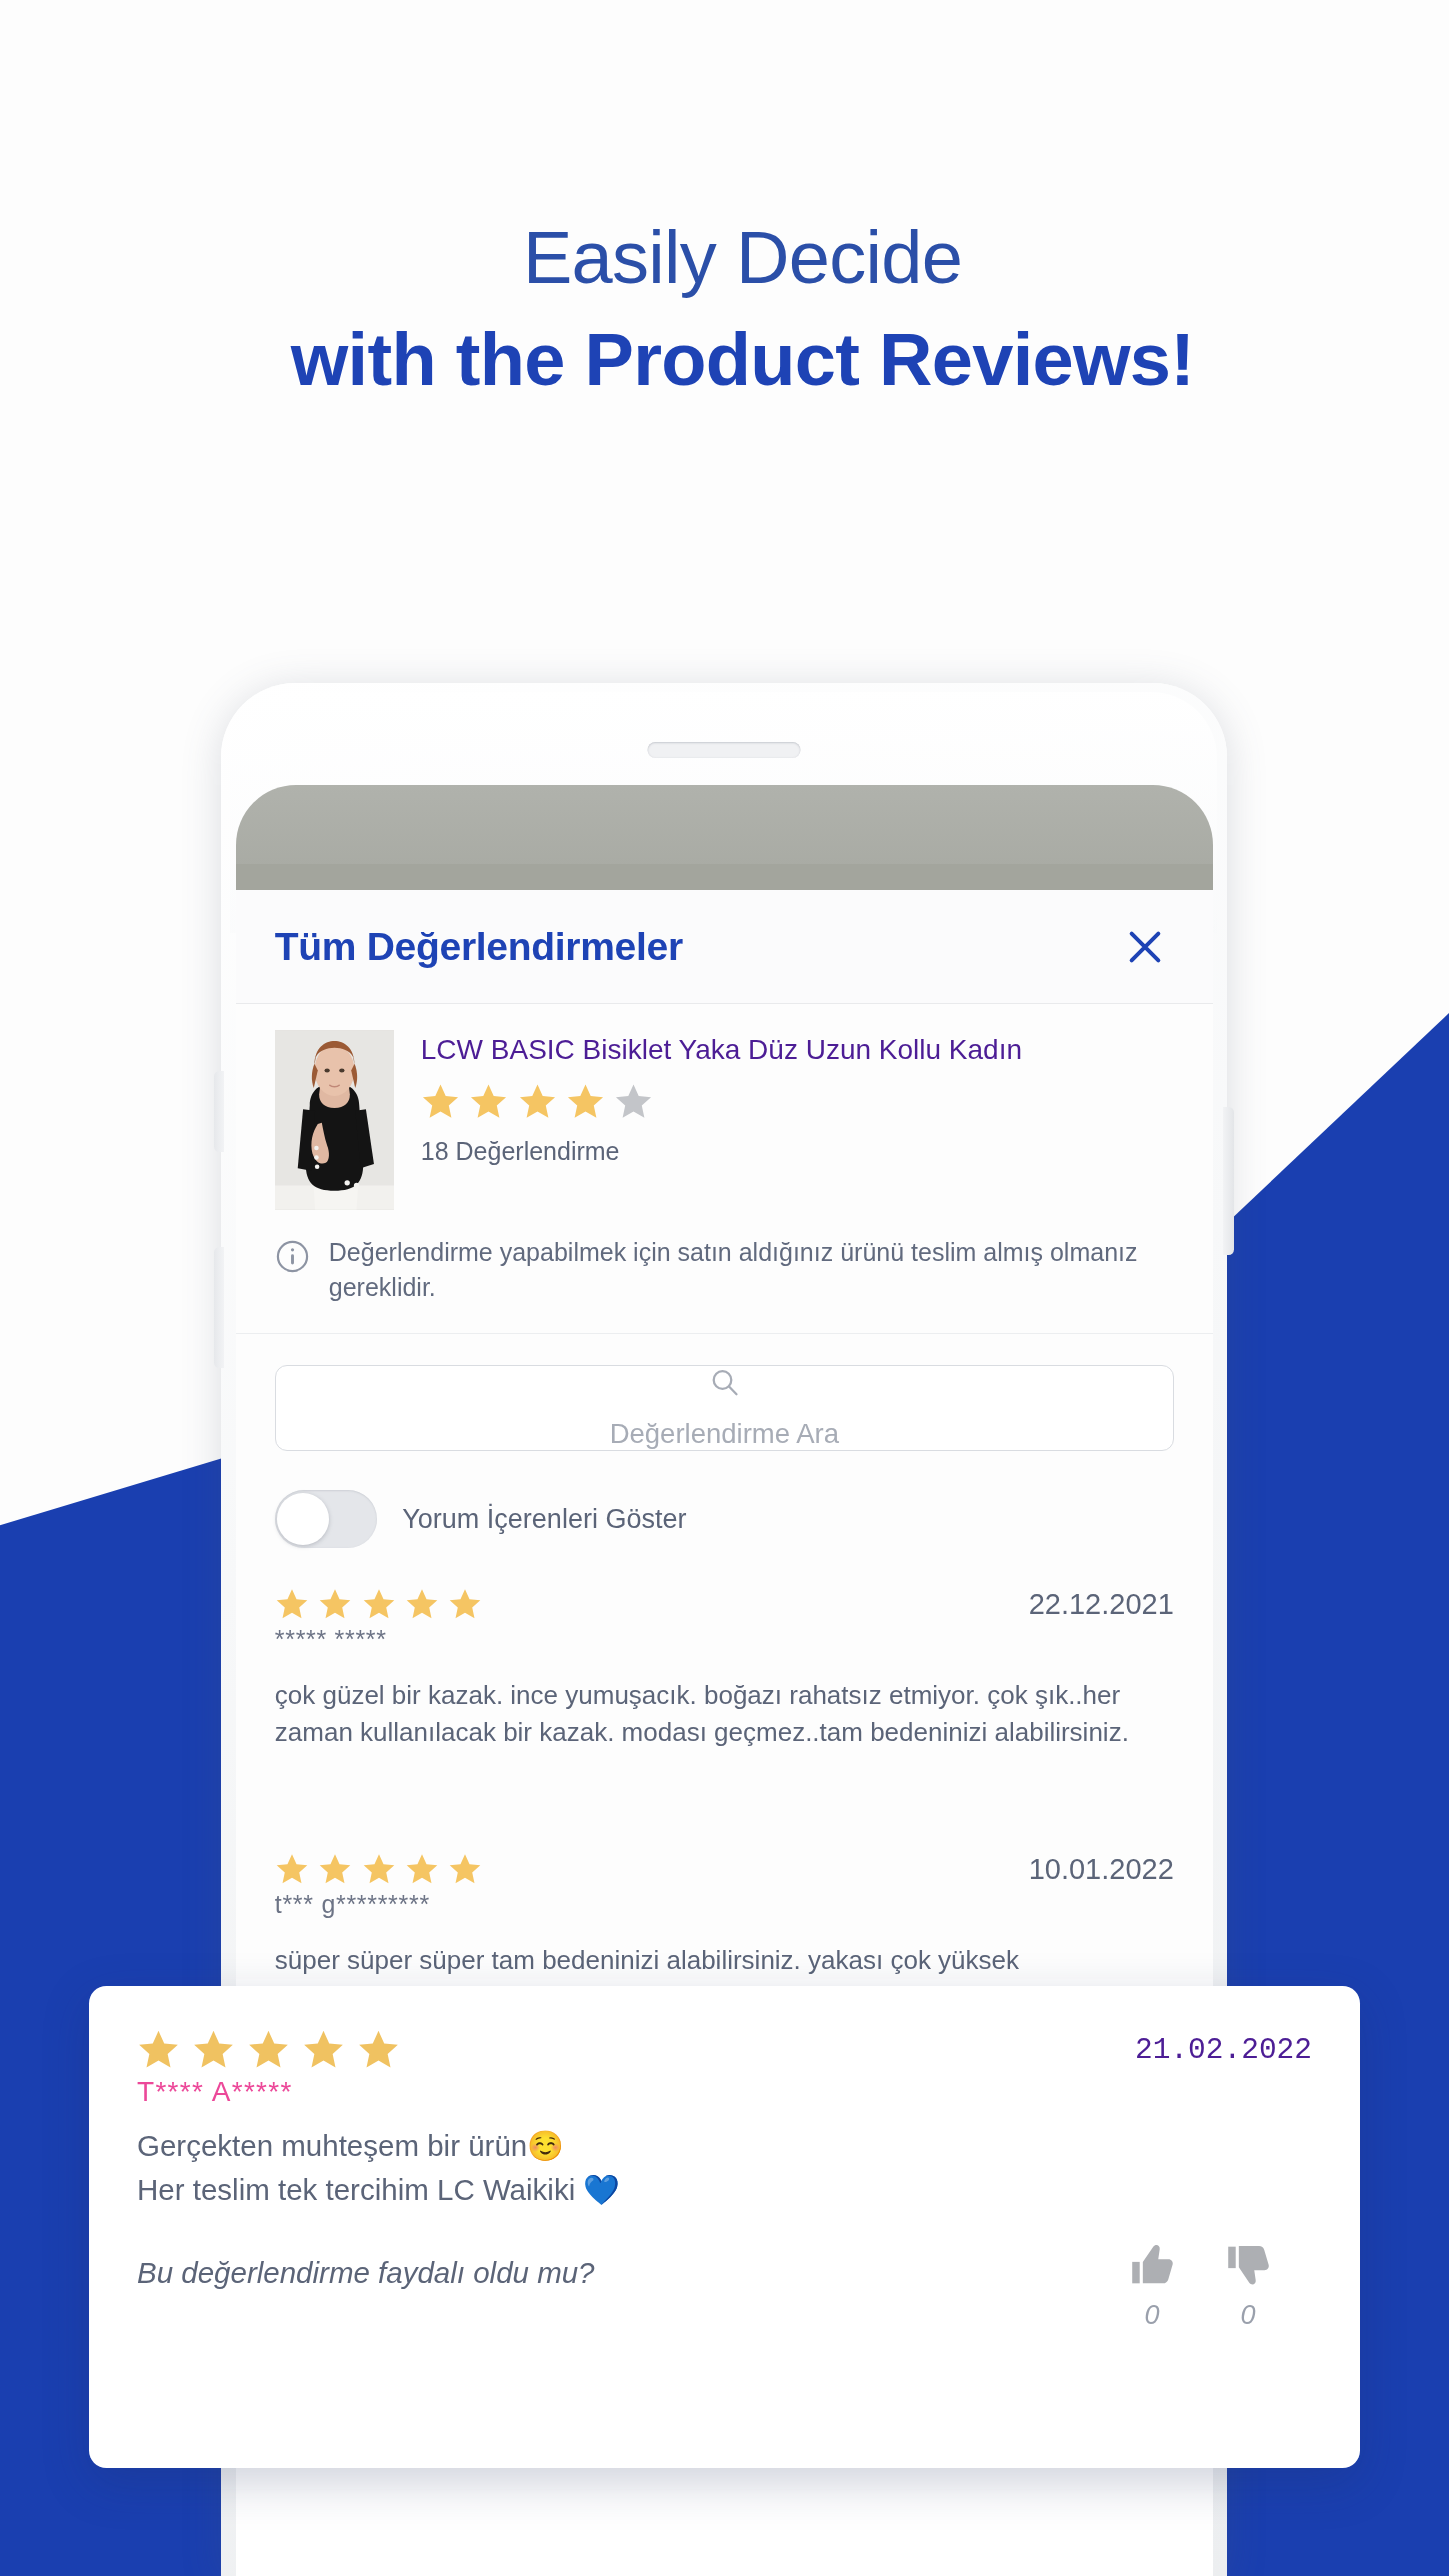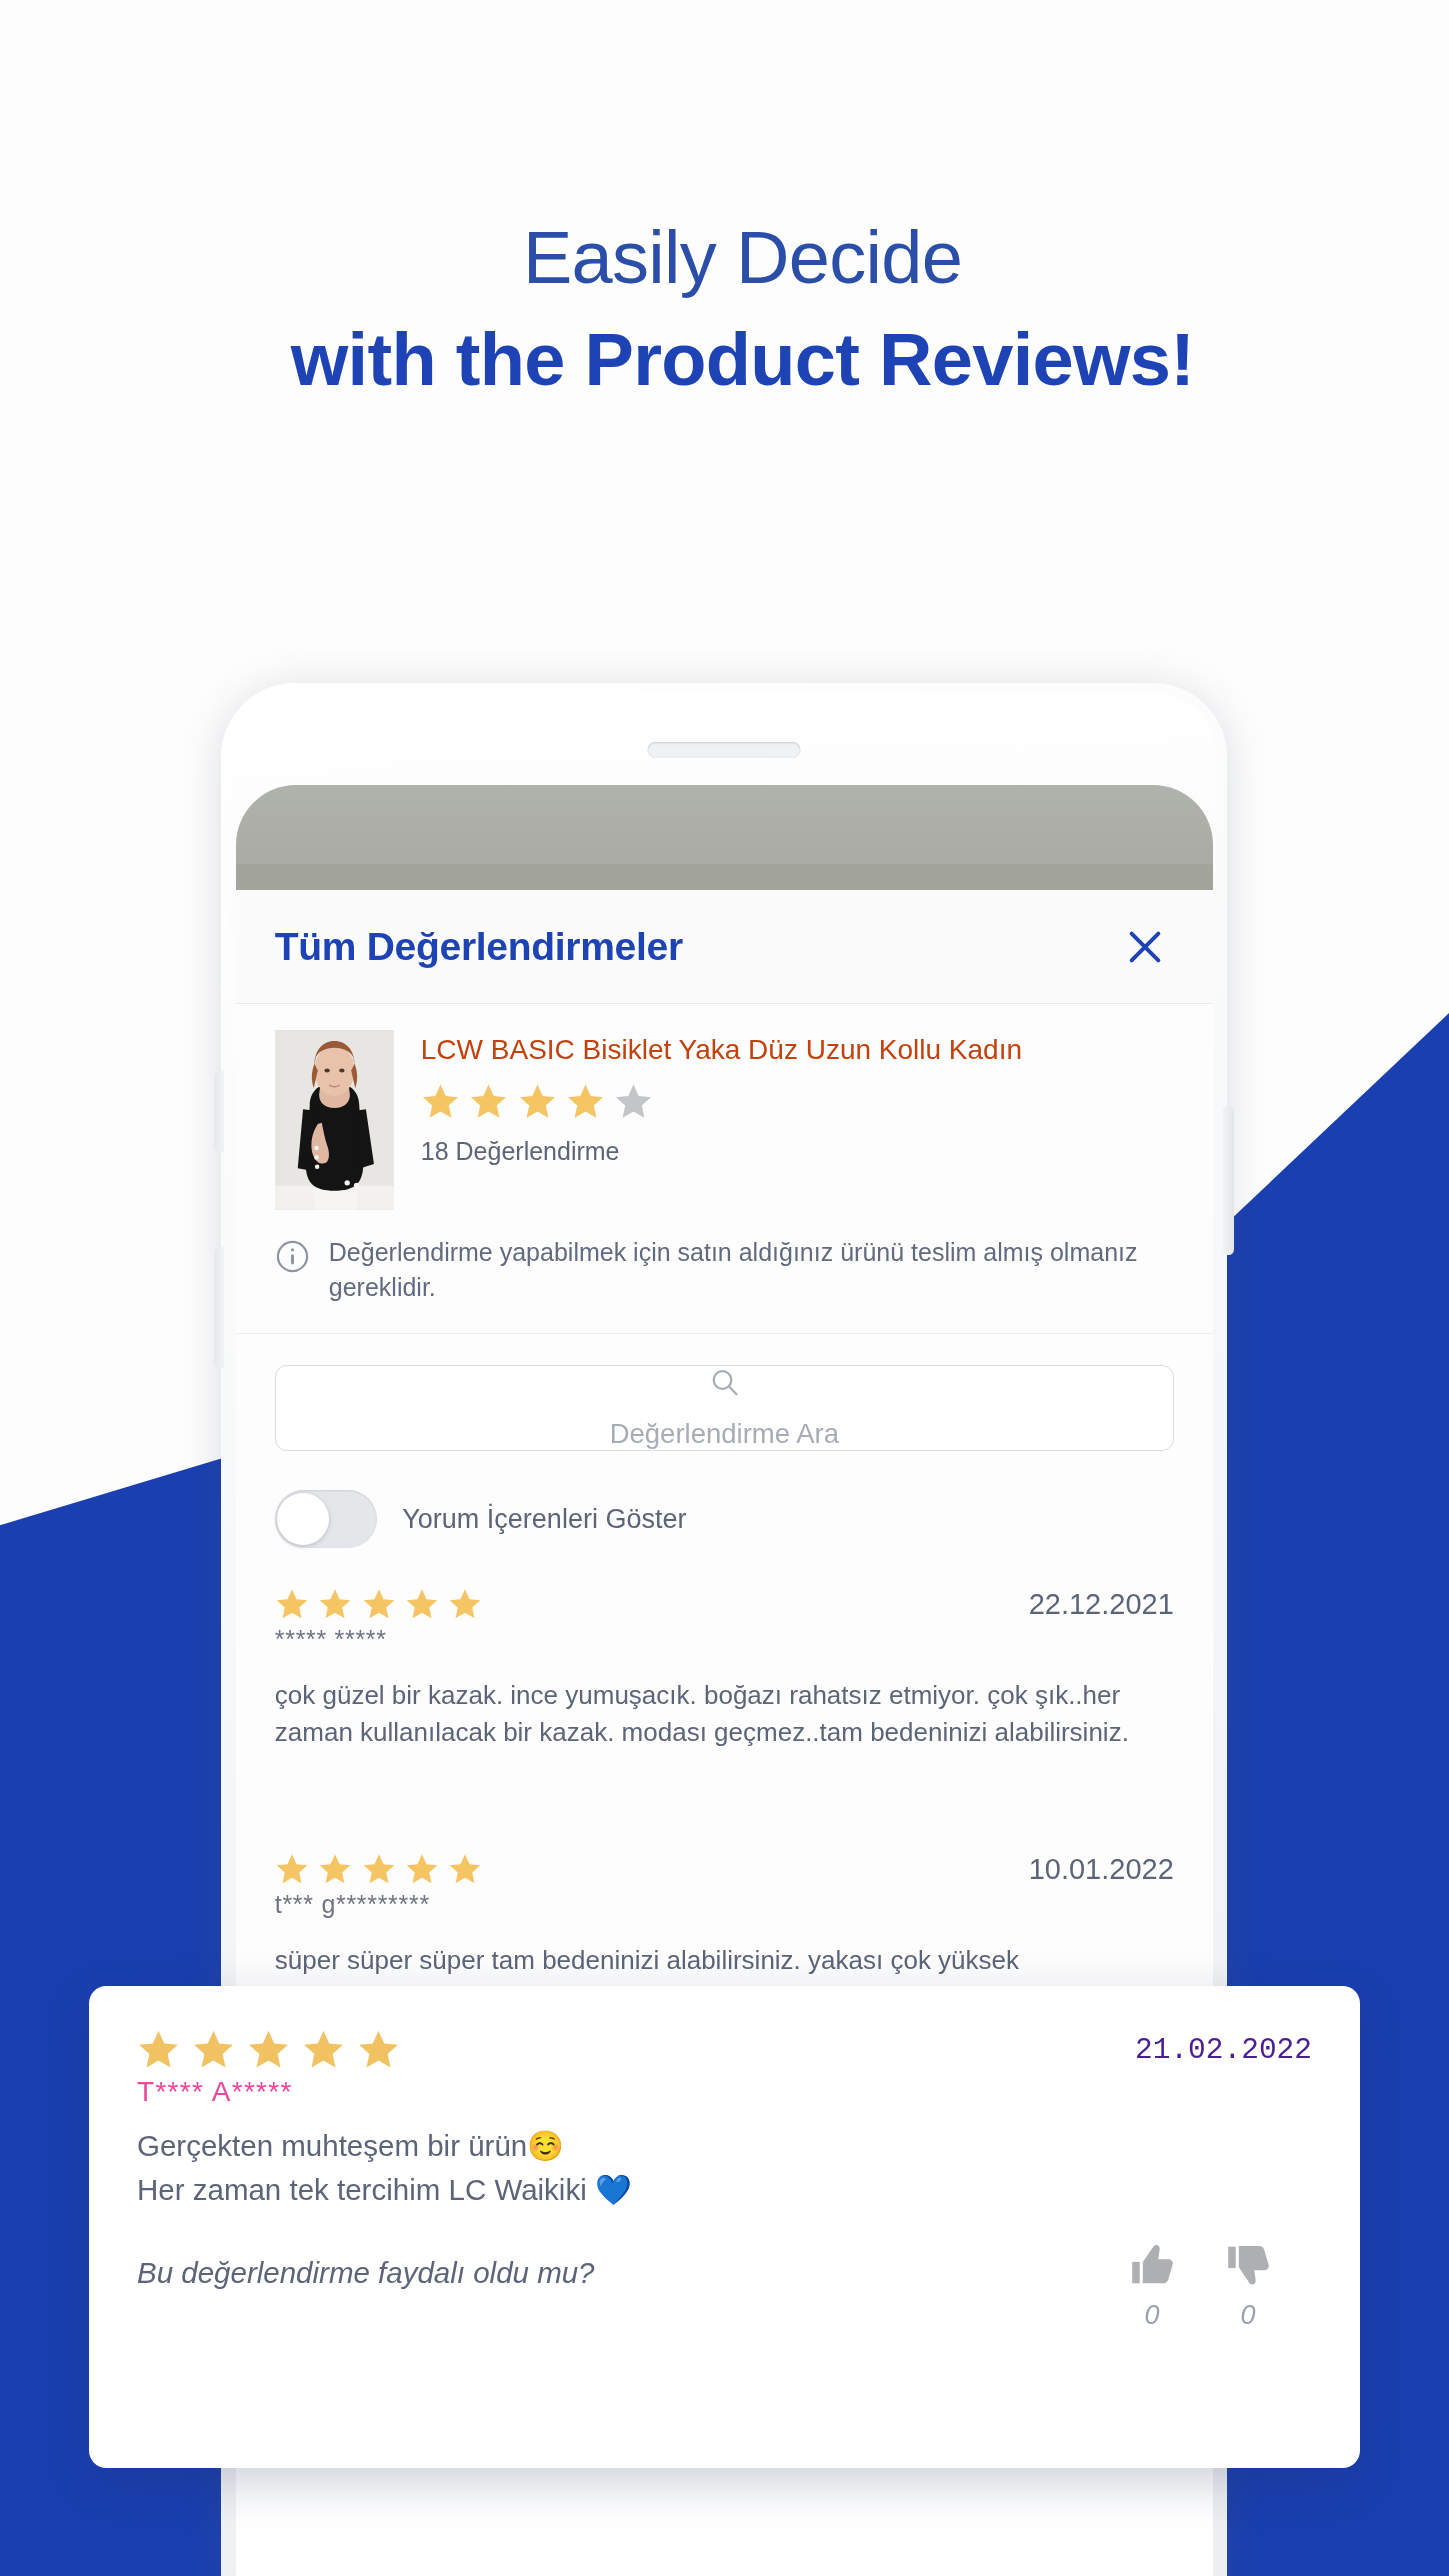--- a/index.html
+++ b/index.html
@@ -210,21 +210,21 @@
     position: relative;
     overflow: hidden;
   }
   .product-info {
     flex: 1;
     min-width: 0;
     padding-top: 2.7px;
   }
   .product-name {
     font-size: 28px;
-    color: #c2410c;
+    color: #4c1d95;
     line-height: 1.25;
     font-weight: 400;
   }
   .product-stars {
     margin-top: 14.8px;
     display: flex;
     gap: 9.4px;
   }
   .product-count {
     margin-top: 16px;
@@ -584,21 +584,21 @@
           </svg>
         <svg class="star" width="43" height="43" viewBox="0 0 24 24">
             <polygon points="12,1.6 15.2,8.6 22.8,9.4 17.1,14.5 18.7,22 12,18.2 5.3,22 6.9,14.5 1.2,9.4 8.8,8.6" fill="#F0C261"></polygon>
           </svg>
       </div>
       <div class="fc-date">21.02.2022</div>
     </div>
     <div class="fc-author">T**** A*****</div>
     <div class="fc-body">
       <div>Gerçekten muhteşem bir ürün☺️</div>
-      <div>Her zaman tek tercihim LC Waikiki 💙</div>
+      <div>Her teslim tek tercihim LC Waikiki 💙</div>
     </div>
     <div class="fc-foot">
       <div class="fc-question">Bu değerlendirme faydalı oldu mu?</div>
       <div class="fc-votes">
         <div class="vote">
           <svg width="50" height="50" viewBox="0 0 24 24">
             <path d="M2.5 10.5h3.6v10.3H2.5z" fill="#ADAFB3"></path>
             <path d="M7.6 10.6 L12.6 3.2 C13.8 1.6 16 2.5 15.7 4.4 L15 9.2 h4.9 c1.4 0 2.4 1.3 2.0 2.6 l-2.1 7.1 c-0.3 1.1 -1.3 1.9 -2.5 1.9 H7.6 Z" fill="#ADAFB3"></path>
           </svg>
           <span class="vote-count">0</span>

